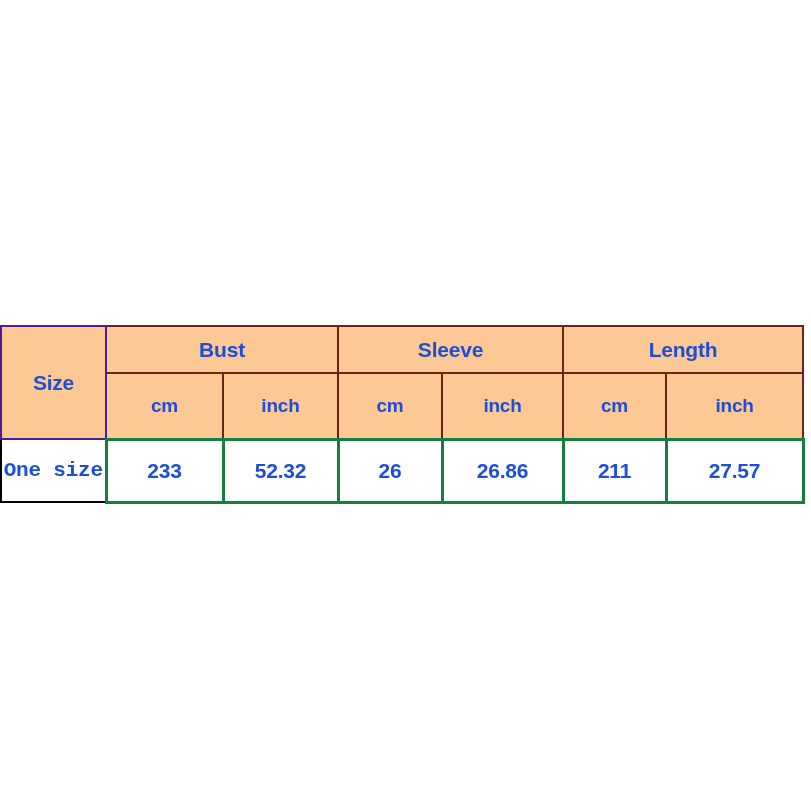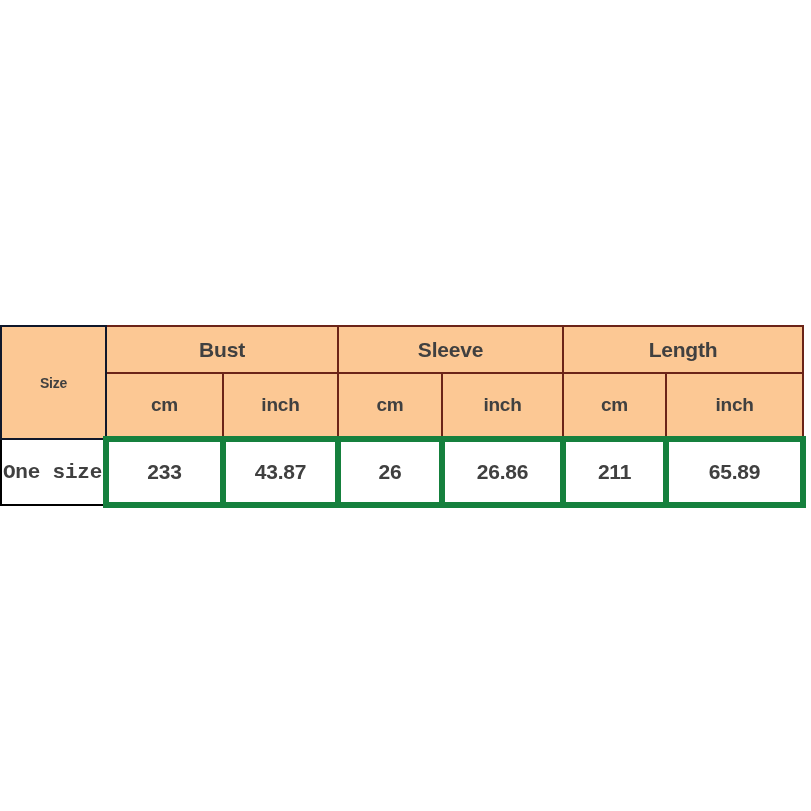--- a/index.html
+++ b/index.html
@@ -25,46 +25,46 @@
     border-collapse: collapse;
     table-layout: fixed;
     background: #ffffff;
   }
 
   #size-chart td {
     padding: 0;
     margin: 0;
     text-align: center;
     vertical-align: middle;
-    color: #404040;
+    color: #1d4ed8;
     font-weight: bold;
     letter-spacing: -0.2px;
   }
 
   
   .hdr {
     background: #fcc894;
     border: 2px solid #6b2418;
     font-size: 21px;
   }
   .hdr-sub {
     background: #fcc894;
     border: 2px solid #6b2418;
     font-size: 19px;
   }
   .hdr-size {
     background: #fcc894;
-    border: 2px solid #0f172a;
-    font-size: 14px;
+    border: 2px solid #4c1d95;
+    font-size: 21px;
   }
 
   
   .data {
     background: #ffffff;
-    border: 6px solid #15803d;
+    border: 3px solid #15803d;
     font-size: 21px;
     vertical-align: top;
     padding-top: 18px;
     height: 60px;
   }
   .data-size {
     background: #ffffff;
     border: 2px solid #000000;
     font-size: 21px;
     vertical-align: top;
@@ -112,20 +112,20 @@
       <td class="hdr-sub">inch</td>
       <td class="hdr-sub">cm</td>
       <td class="hdr-sub">inch</td>
       <td class="hdr-sub">cm</td>
       <td class="hdr-sub">inch</td>
     </tr>
 
     <tr>
       <td class="data-size">One size</td>
       <td class="data">233</td>
-      <td class="data">43.87</td>
+      <td class="data">52.32</td>
       <td class="data">26</td>
       <td class="data">26.86</td>
       <td class="data">211</td>
-      <td class="data">65.89</td>
+      <td class="data">27.57</td>
     </tr>
   </tbody>
 </table>
 
 </body></html>

